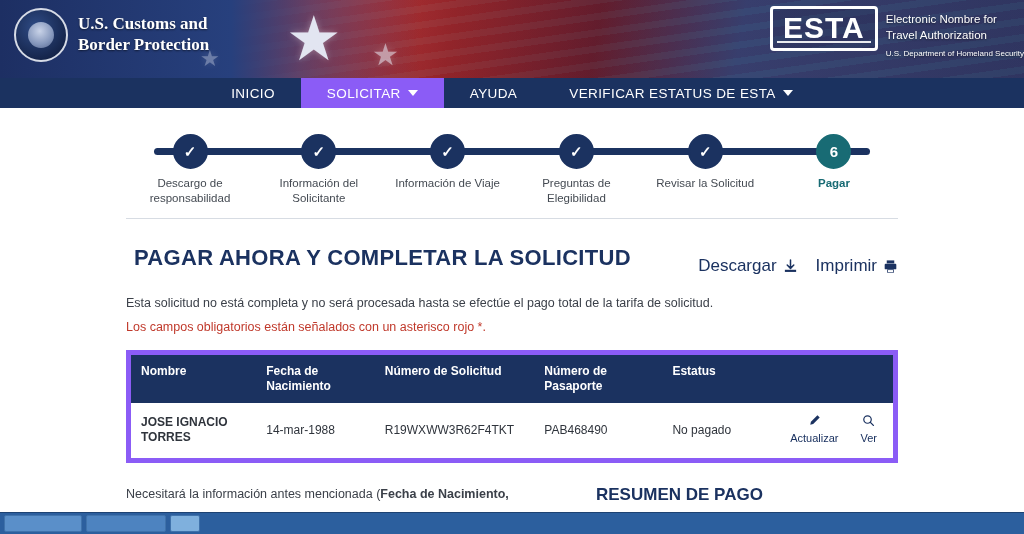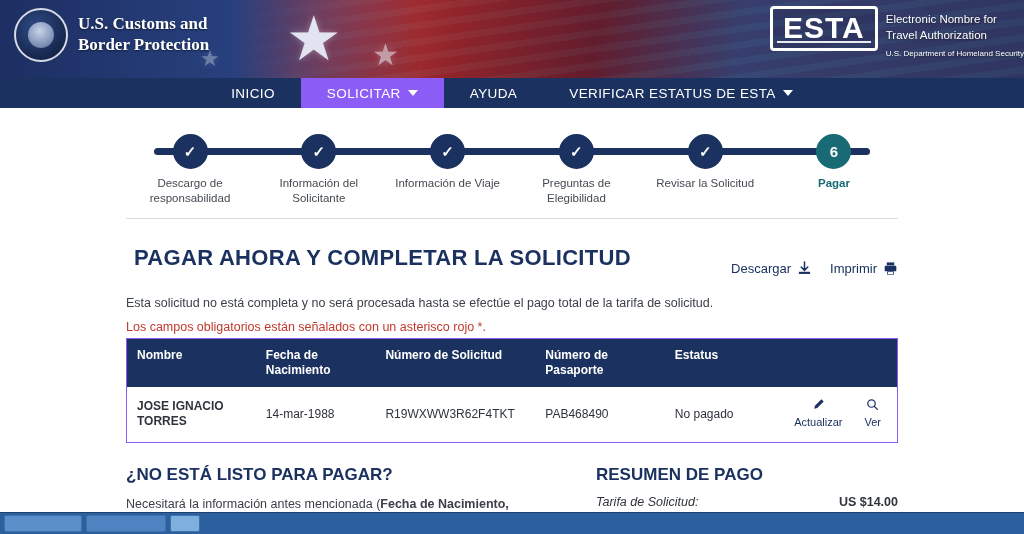--- a/index.html
+++ b/index.html
@@ -179,39 +179,39 @@
   h1.page-title {
     margin: 8px;
     font-size: 22px;
     color: #1b3260;
     font-weight: 700;
     letter-spacing: .3px;
   }
   .doc-actions { display: flex; gap: 18px; align-items: center; padding-bottom: 3px; }
   .doc-action {
     display: flex; align-items: center; gap: 6px;
-    color: #1b3260; font-size: 13px; cursor: pointer;
+    color: #1b3260; font-size: 17px; cursor: pointer;
   }
   .ic { width: 15px; height: 15px; display: inline-block; }
 
   .intro {
     margin: 17px 0 0 0;
     font-size: 12.5px; color: #3b4049;
   }
   .required-note {
     margin: 10px 0 0 0;
     font-size: 12.5px; color: #c0392b;
   }
 
   
   table.apps {
     width: 100%;
-    margin-top: 4px;
+    margin-top: 16px;
     border-collapse: collapse;
-    border: 1px solid #8b5cf6;
+    border: 5px solid #8b5cf6;
     font-size: 12px;
   }
   table.apps thead th {
     background: #1b3260;
     color: #ffffff;
     text-align: left;
     font-weight: 700;
     padding: 9px 10px;
     font-size: 12px;
     line-height: 1.25;
@@ -417,21 +417,20 @@
               <div>Ver</div>
             </div>
           </div>
         </td>
       </tr>
     </tbody>
   </table>
 
   <div class="bottom">
     <div class="col-left">
-      <h2 class="sec">¿NO ESTÁ LISTO PARA PAGAR?</h2>
       <div class="sec-text">
         <span>Necesitará la información antes mencionada (</span><b>Fecha de Nacimiento,</b>
       </div>
     </div>
     <div class="col-right">
       <h2 class="sec">RESUMEN DE PAGO</h2>
       <div class="pay-row">
         <span class="lbl">Tarifa de Solicitud:</span>
         <span class="amt">US $14.00</span>
       </div>

